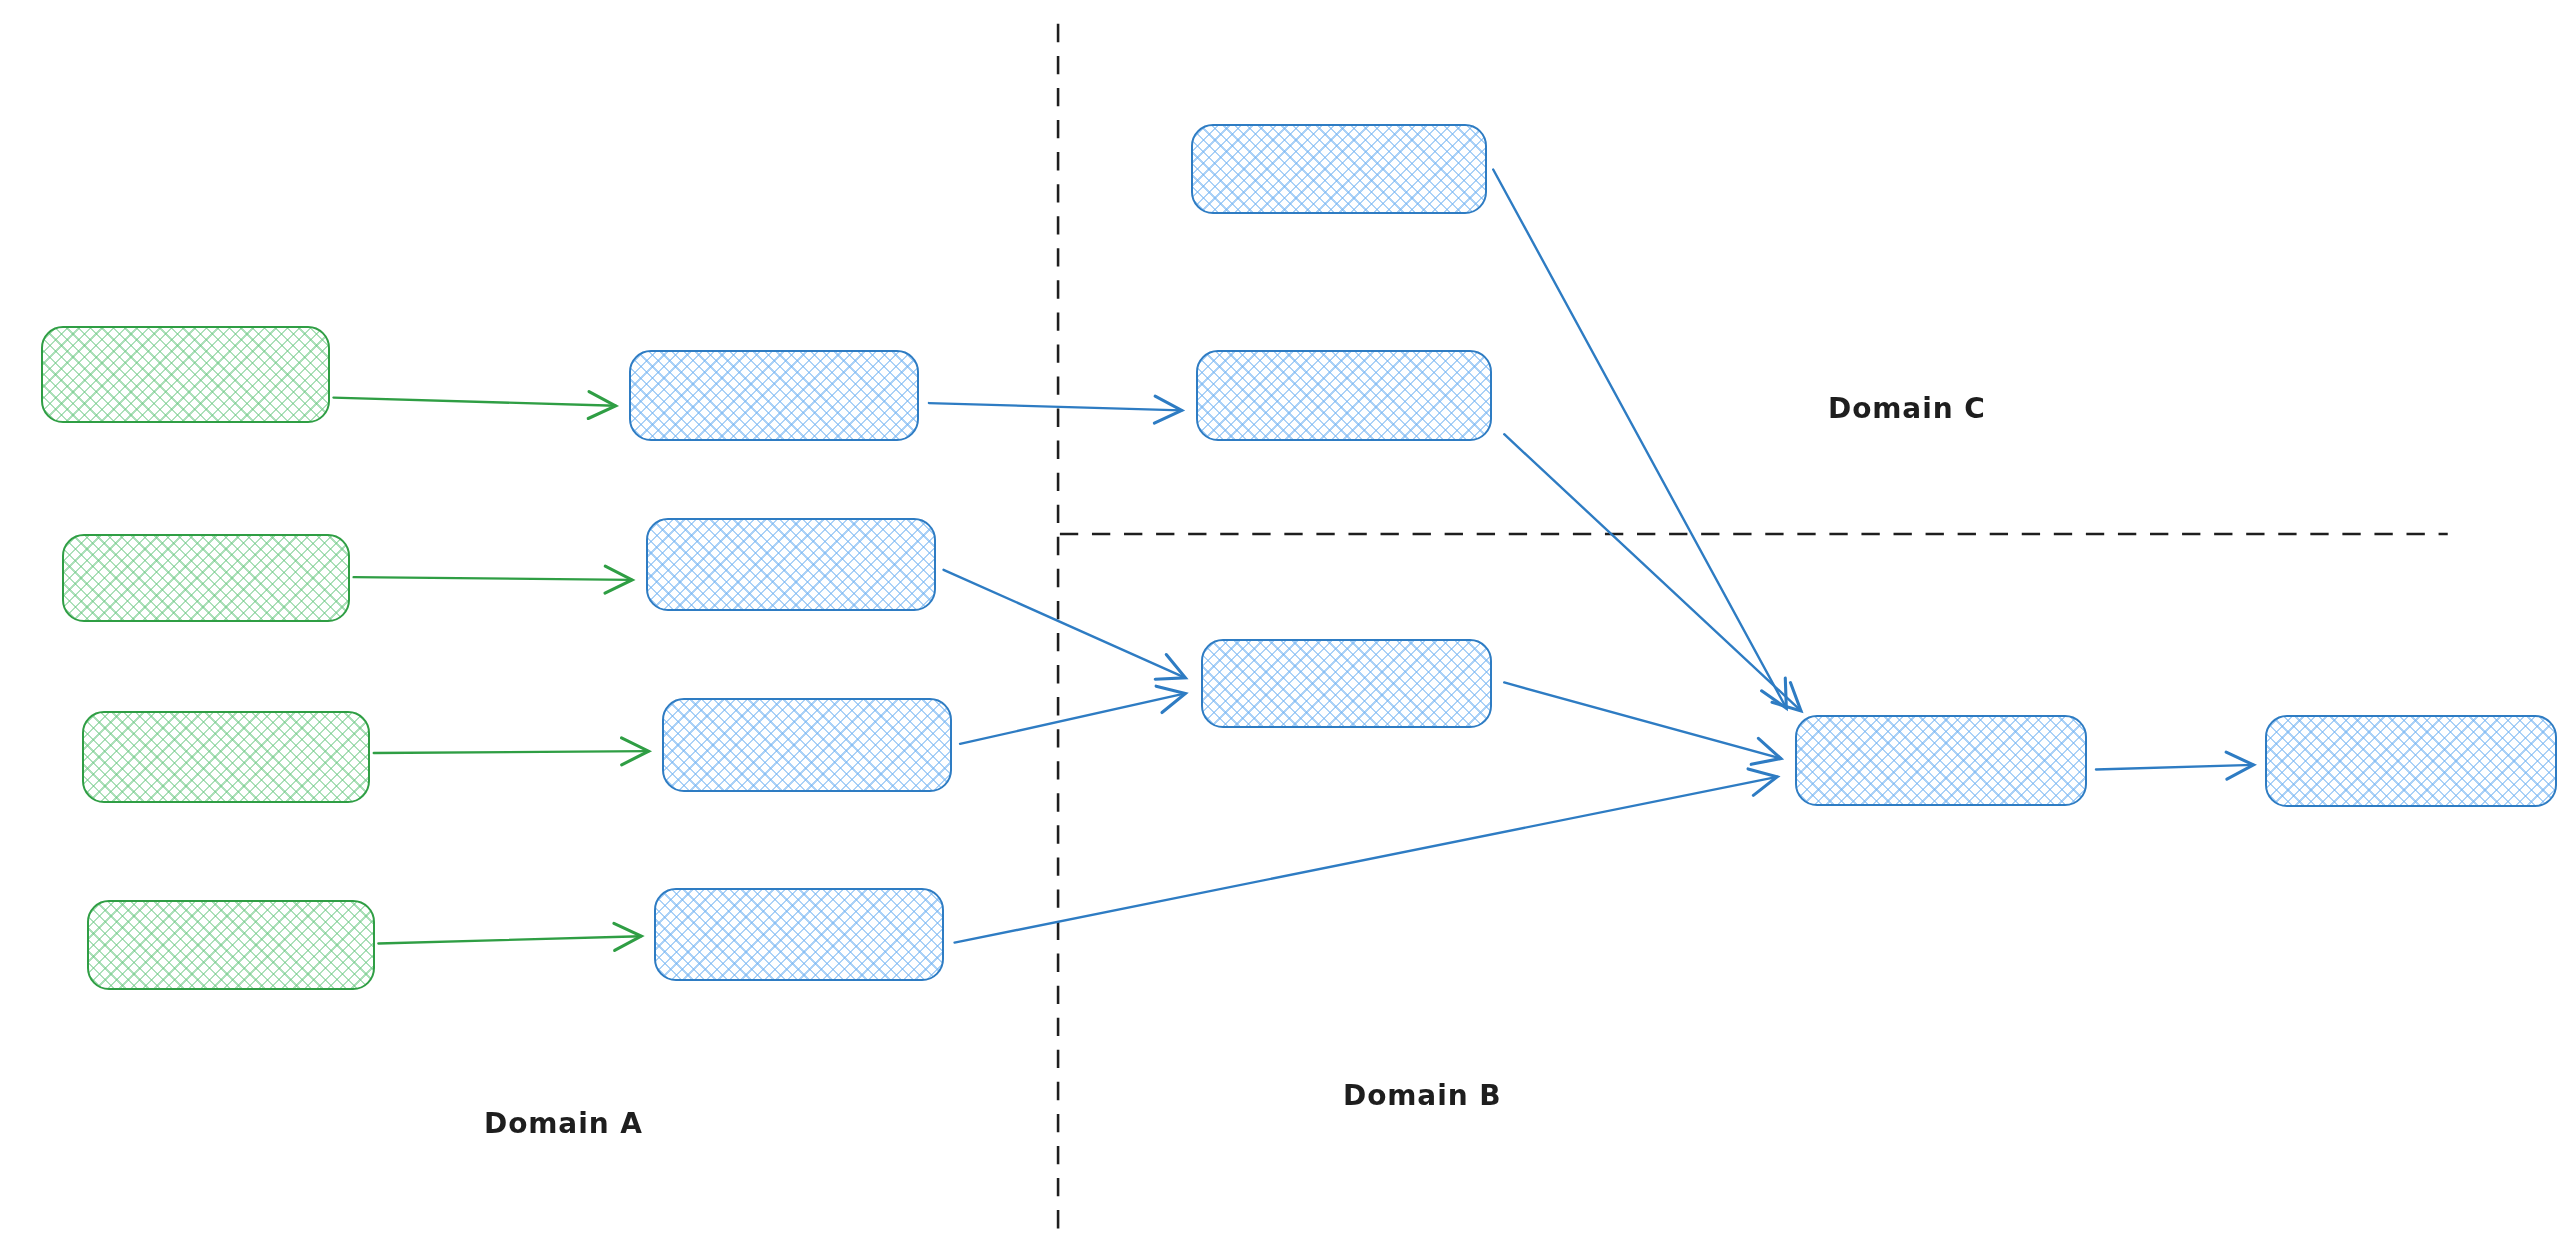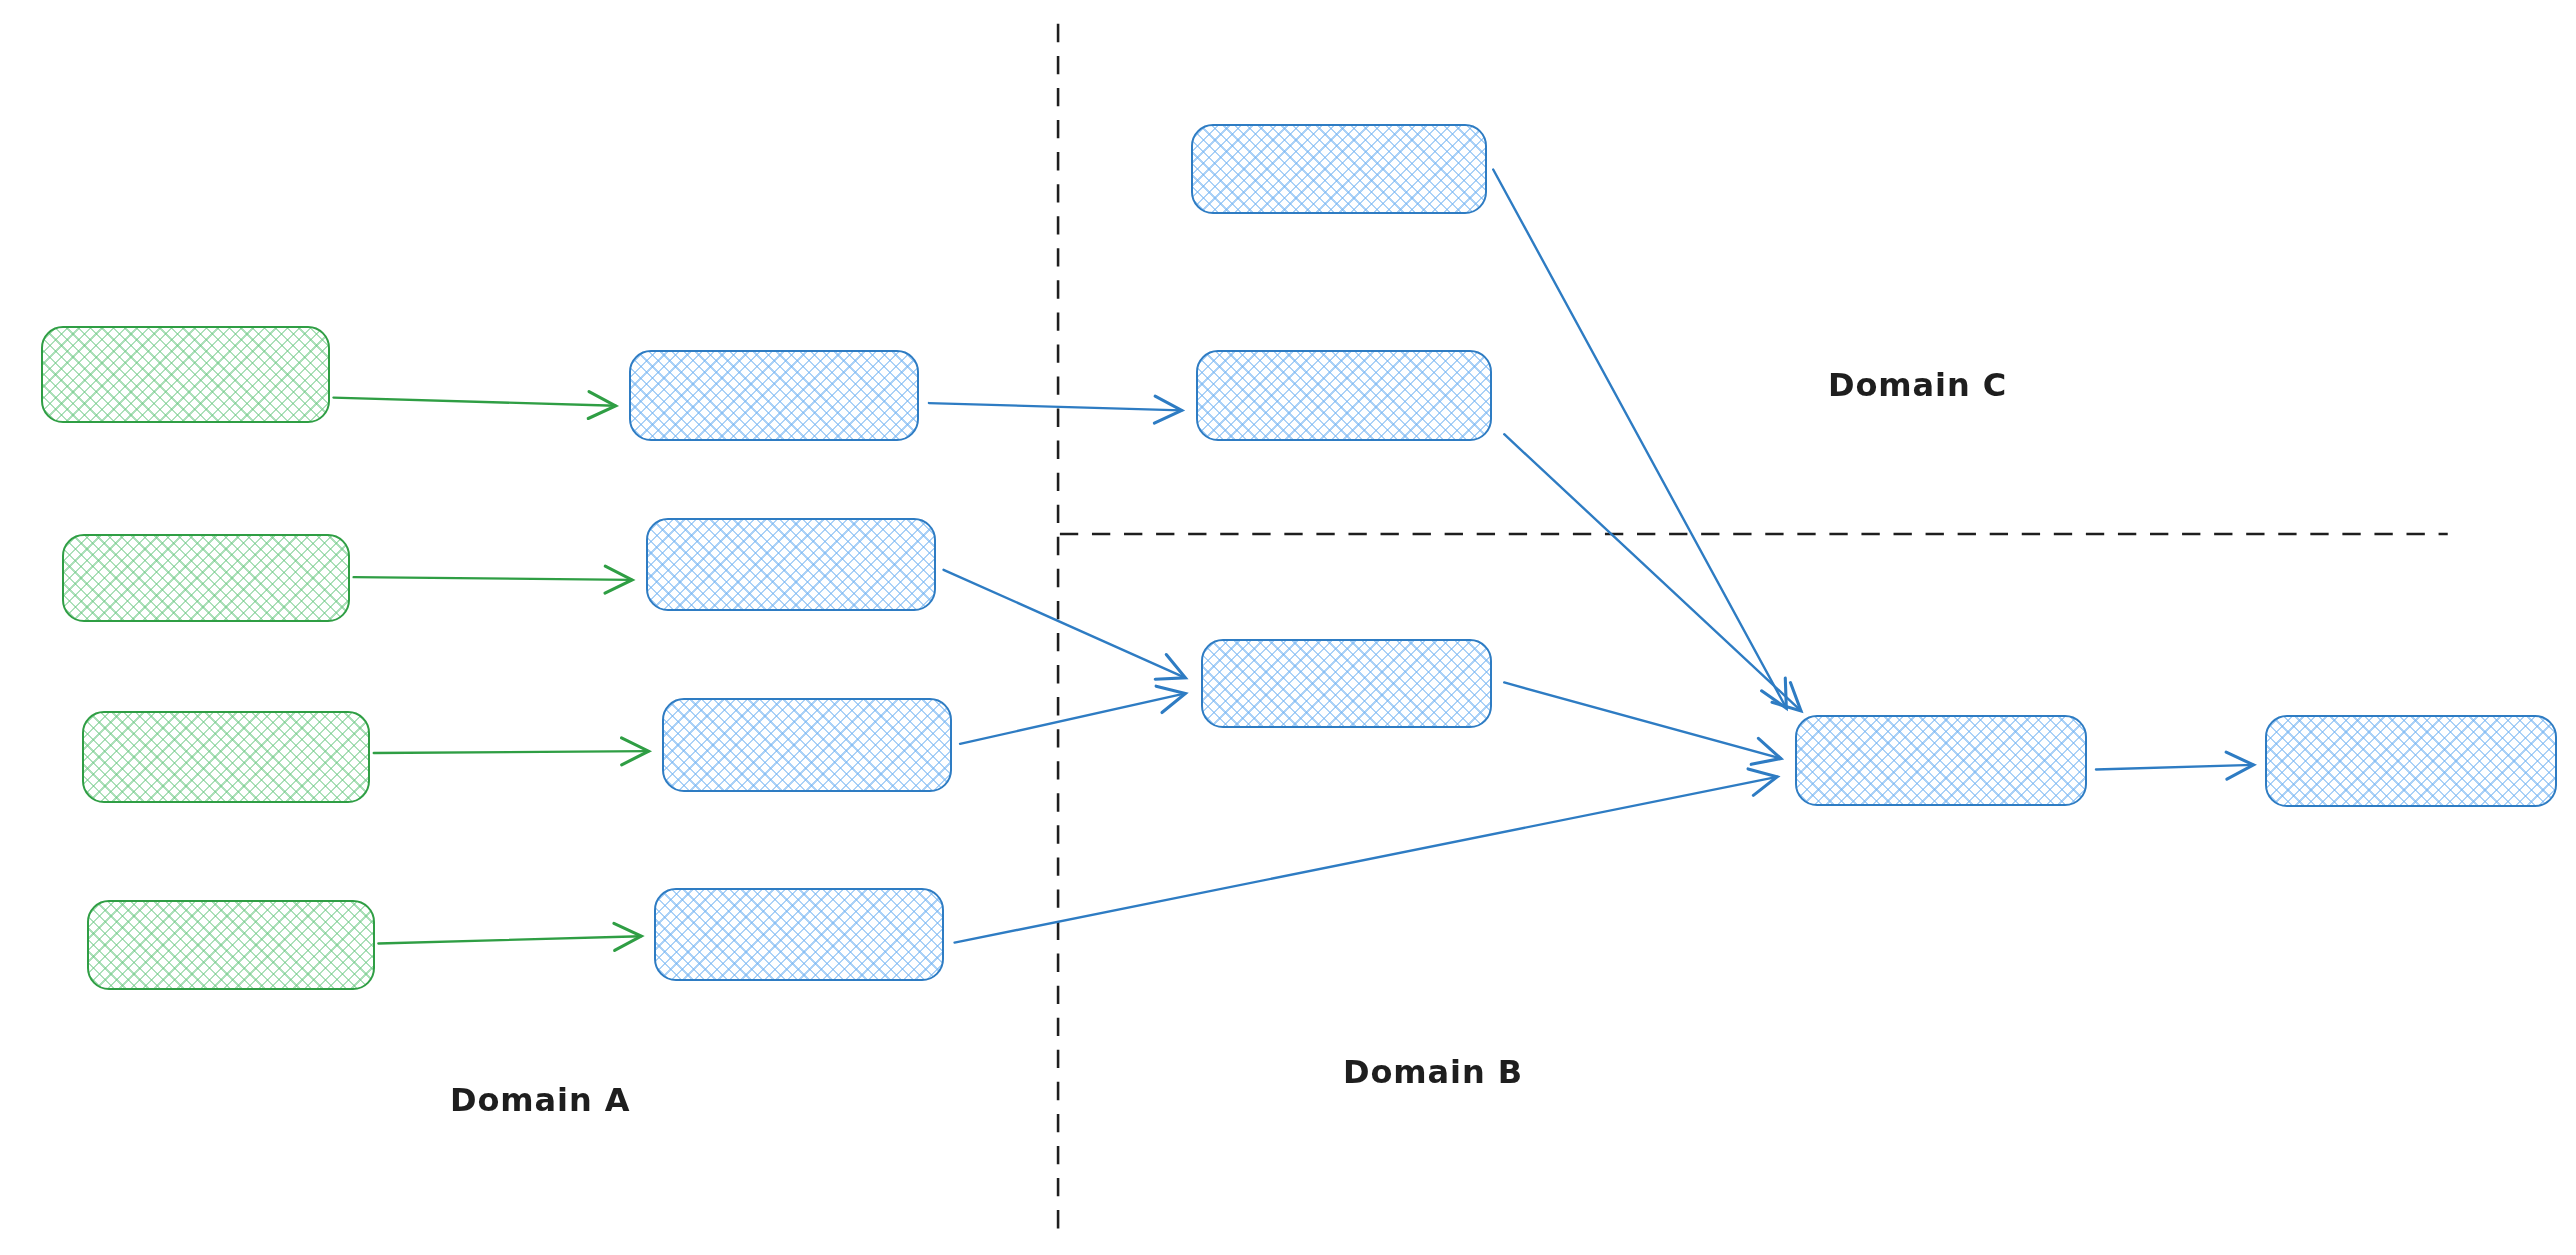--- a/index.html
+++ b/index.html
@@ -25,25 +25,26 @@
   }
   .node.blue{
     border:2.7px solid #2e7cc3;
     background-image:
       repeating-linear-gradient(45deg, rgba(116,180,242,0.6) 0px, rgba(116,180,242,0.6) 1.6px, transparent 1.6px, transparent 8.2px),
       repeating-linear-gradient(135deg, rgba(116,180,242,0.6) 0px, rgba(116,180,242,0.6) 1.6px, transparent 1.6px, transparent 8.2px);
     background-color:#ffffff;
   }
   .domain-label{
     position:absolute;
-    font-size:32px;
+    font-size:28px;
     font-weight:600;
     letter-spacing:0.9px;
     color:#1e1e1e;
     white-space:nowrap;
+    margin-top:26px;
   }
 </style>
 </head>
 <body>
 
 <div class="canvas">
 
   <svg class="wires" width="2576" height="1255" viewBox="0 0 2812 1370">
     <defs>
       <marker id="ah-green" markerUnits="userSpaceOnUse" markerWidth="40" markerHeight="36" viewBox="-34 -16 38 32" refX="0" refY="0" orient="auto">
@@ -82,18 +83,18 @@
   <div class="node blue" style="left:662px;top:698px;width:290px;height:94px;"></div>
   <div class="node blue" style="left:654px;top:888px;width:290px;height:93px;"></div>
 
   <div class="node blue" style="left:1191px;top:124px;width:296px;height:90px;"></div>
   <div class="node blue" style="left:1196px;top:350px;width:296px;height:91px;"></div>
 
   <div class="node blue" style="left:1201px;top:639px;width:291px;height:89px;"></div>
   <div class="node blue" style="left:1795px;top:715px;width:292px;height:91px;"></div>
   <div class="node blue" style="left:2265px;top:715px;width:292px;height:92px;"></div>
 
-  <div class="domain-label" style="left:450px;top:1081px;">Domain A</div>
+  <div class="domain-label" style="left:484px;top:1081px;">Domain A</div>
   <div class="domain-label" style="left:1343px;top:1053px;">Domain B</div>
   <div class="domain-label" style="left:1828px;top:366px;">Domain C</div>
 
 </div>
 
 
 </body></html>

